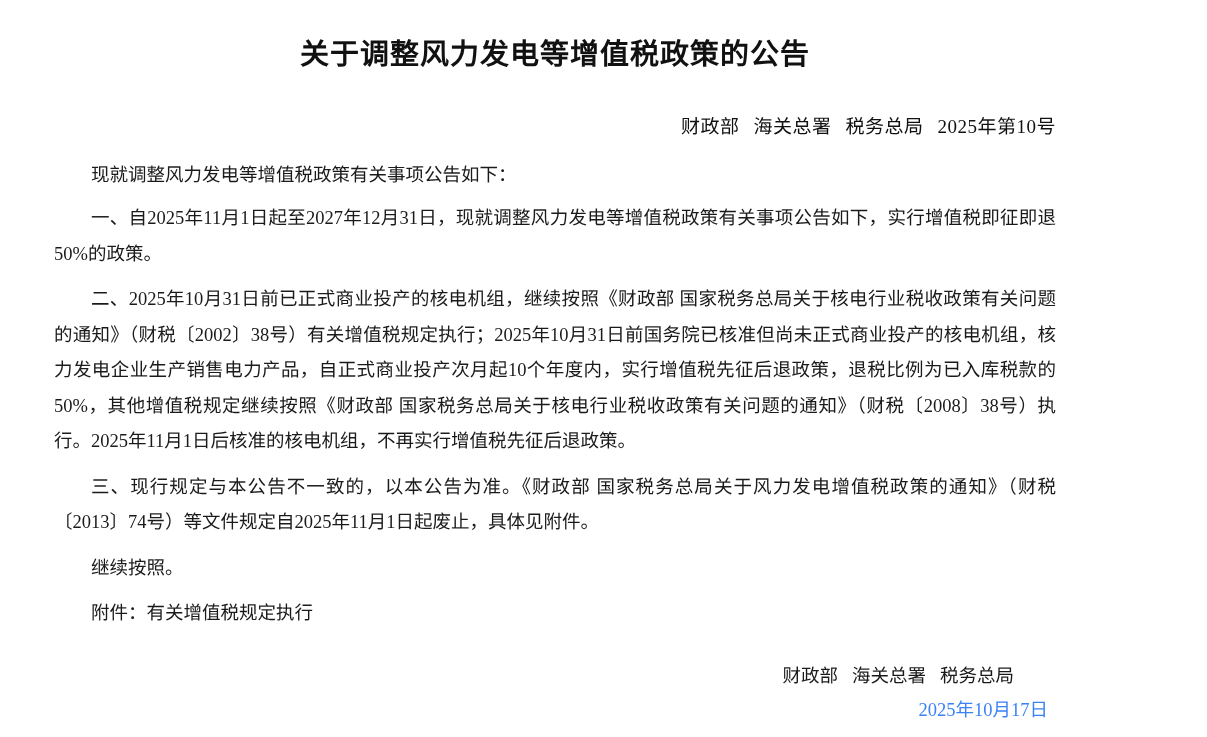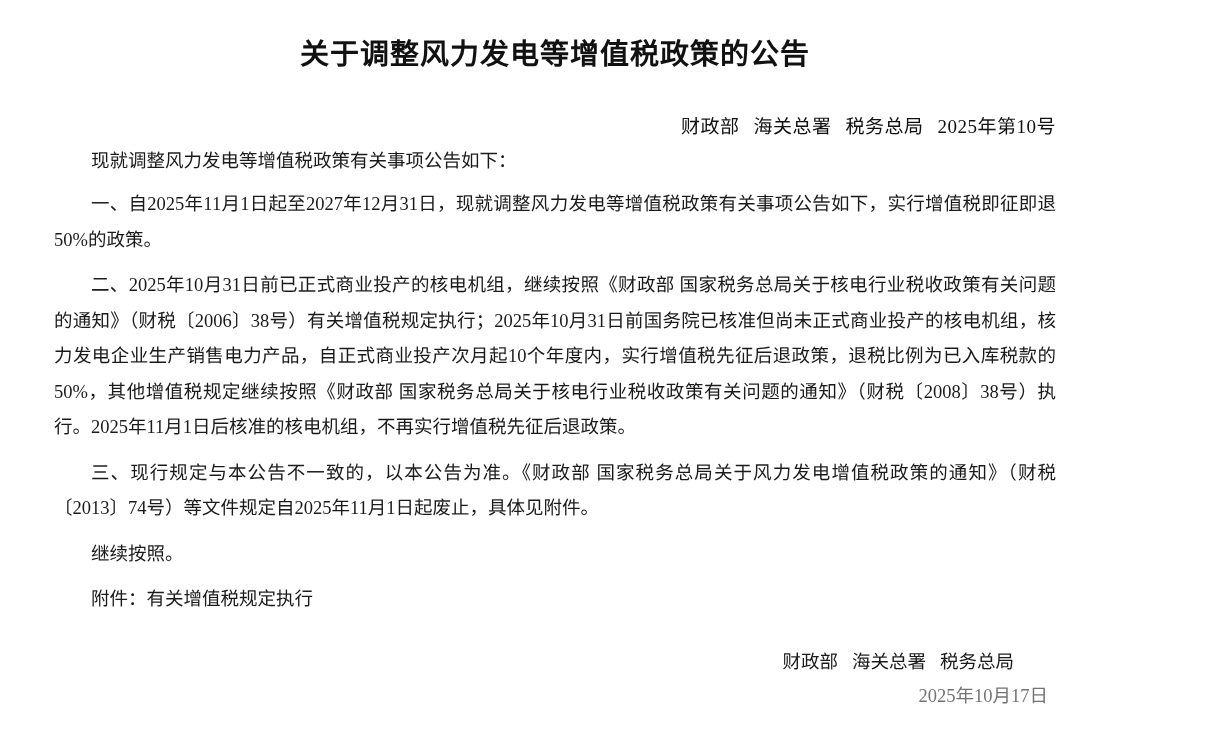--- a/index.html
+++ b/index.html
@@ -36,21 +36,21 @@
     font-weight: normal;
     margin: 36px 0 0 0;
     color: #111111;
     letter-spacing: 0.5px;
   }
   .doc-subtitle span.gap {
     display: inline-block;
     width: 14px;
   }
   .body-block {
-    margin-top: 6px;
+    margin-top: 20px;
   }
   p.para {
     font-size: 18.5px;
     line-height: 1.92;
     margin: 0 0 10px 0;
     text-indent: 2em;
     text-align: justify;
     text-justify: inter-ideograph;
     color: #1a1a1a;
   }
@@ -66,38 +66,38 @@
     color: #1a1a1a;
   }
   .sign-block .gap {
     display: inline-block;
     width: 14px;
   }
   .sign-date {
     text-align: right;
     font-size: 18.5px;
     padding-right: 8px;
-    color: #737373;
+    color: #3b82f6;
   }
 </style>
 </head>
 <body>
 
 <div class="page">
 
   <h1 class="doc-title">关于调整风力发电等增值税政策的公告</h1>
 
   <div class="doc-subtitle">
     <span>财政部</span><span class="gap"></span><span>海关总署</span><span class="gap"></span><span>税务总局</span><span class="gap"></span><span>2025年第10号</span>
   </div>
 
   <div class="body-block">
     <p class="para tight">现就调整风力发电等增值税政策有关事项公告如下：</p>
     <p class="para">一、自2025年11月1日起至2027年12月31日，现就调整风力发电等增值税政策有关事项公告如下，实行增值税即征即退50%的政策。</p>
-    <p class="para">二、2025年10月31日前已正式商业投产的核电机组，继续按照《财政部 国家税务总局关于核电行业税收政策有关问题的通知》（财税〔2006〕38号）有关增值税规定执行；2025年10月31日前国务院已核准但尚未正式商业投产的核电机组，核力发电企业生产销售电力产品，自正式商业投产次月起10个年度内，实行增值税先征后退政策，退税比例为已入库税款的50%，其他增值税规定继续按照《财政部 国家税务总局关于核电行业税收政策有关问题的通知》（财税〔2008〕38号）执行。2025年11月1日后核准的核电机组，不再实行增值税先征后退政策。</p>
+    <p class="para">二、2025年10月31日前已正式商业投产的核电机组，继续按照《财政部 国家税务总局关于核电行业税收政策有关问题的通知》（财税〔2002〕38号）有关增值税规定执行；2025年10月31日前国务院已核准但尚未正式商业投产的核电机组，核力发电企业生产销售电力产品，自正式商业投产次月起10个年度内，实行增值税先征后退政策，退税比例为已入库税款的50%，其他增值税规定继续按照《财政部 国家税务总局关于核电行业税收政策有关问题的通知》（财税〔2008〕38号）执行。2025年11月1日后核准的核电机组，不再实行增值税先征后退政策。</p>
     <p class="para">三、现行规定与本公告不一致的，以本公告为准。《财政部 国家税务总局关于风力发电增值税政策的通知》（财税〔2013〕74号）等文件规定自2025年11月1日起废止，具体见附件。</p>
     <p class="para">继续按照。</p>
     <p class="para">附件：有关增值税规定执行</p>
   </div>
 
   <div class="sign-block">
     <span>财政部</span><span class="gap"></span><span>海关总署</span><span class="gap"></span><span>税务总局</span>
   </div>
 
   <div class="sign-date">2025年10月17日</div>

